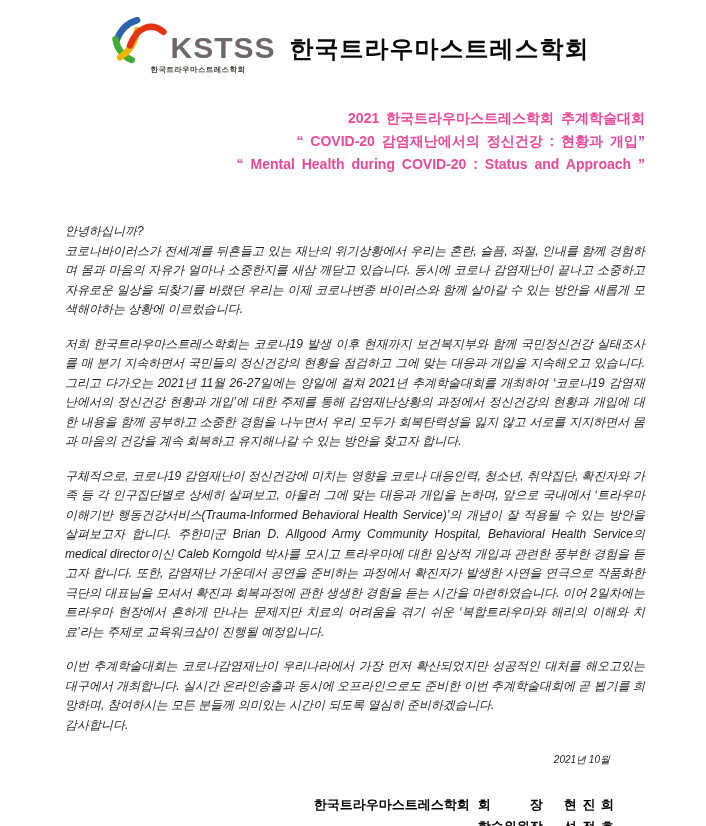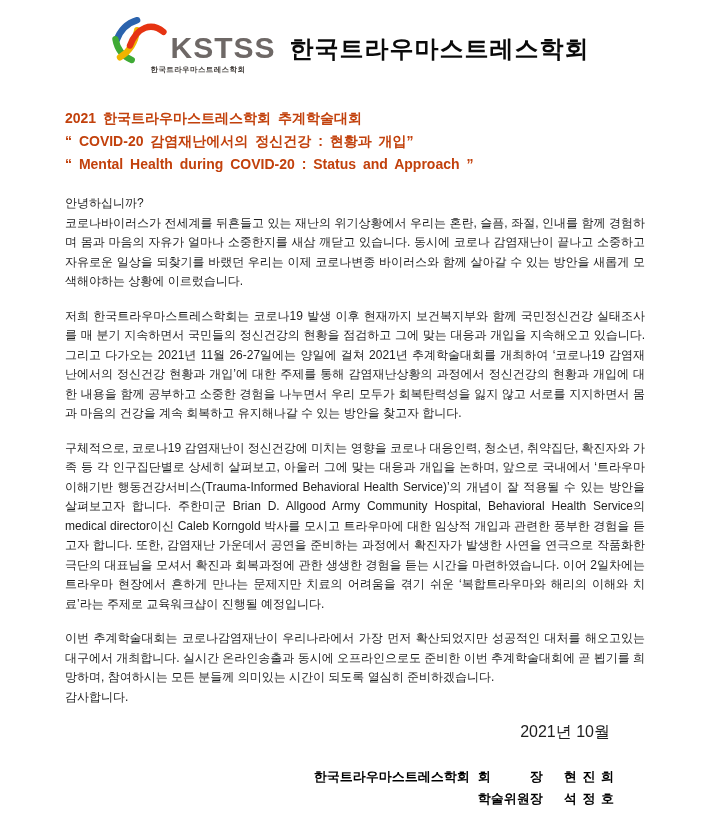--- a/index.html
+++ b/index.html
@@ -52,45 +52,46 @@
     font-weight: bold;
     color: #0a0a0a;
     letter-spacing: 1px;
     margin: 21px 0 0 14px;
     white-space: nowrap;
   }
 
   
   .title-block {
     margin-top: 32px;
-    text-align: left;
+    text-align: right;
     font-weight: bold;
-    color: #c2410c;
+    color: #ec4899;
     font-size: 14px;
     line-height: 23px;
     word-spacing: 3px;
   }
 
   
   .body-text {
-    margin-top: 18px;
+    margin-top: 46px;
     font-size: 12px;
     line-height: 19.5px;
     color: #1d1d1d;
+    font-style: italic;
   }
   .body-text p {
     margin: 0 0 15px 0;
     text-align: justify;
     white-space: pre-line;
   }
   .date-line {
     text-align: right;
     padding-right: 35px;
     margin-top: 4px;
-    font-size: 16px;
+    font-size: 10px;
     color: #1d1d1d;
   }
 
   
   .signature {
     margin-top: 24px;
     margin-right: 30px;
     display: flex;
     flex-direction: column;
     align-items: flex-end;

